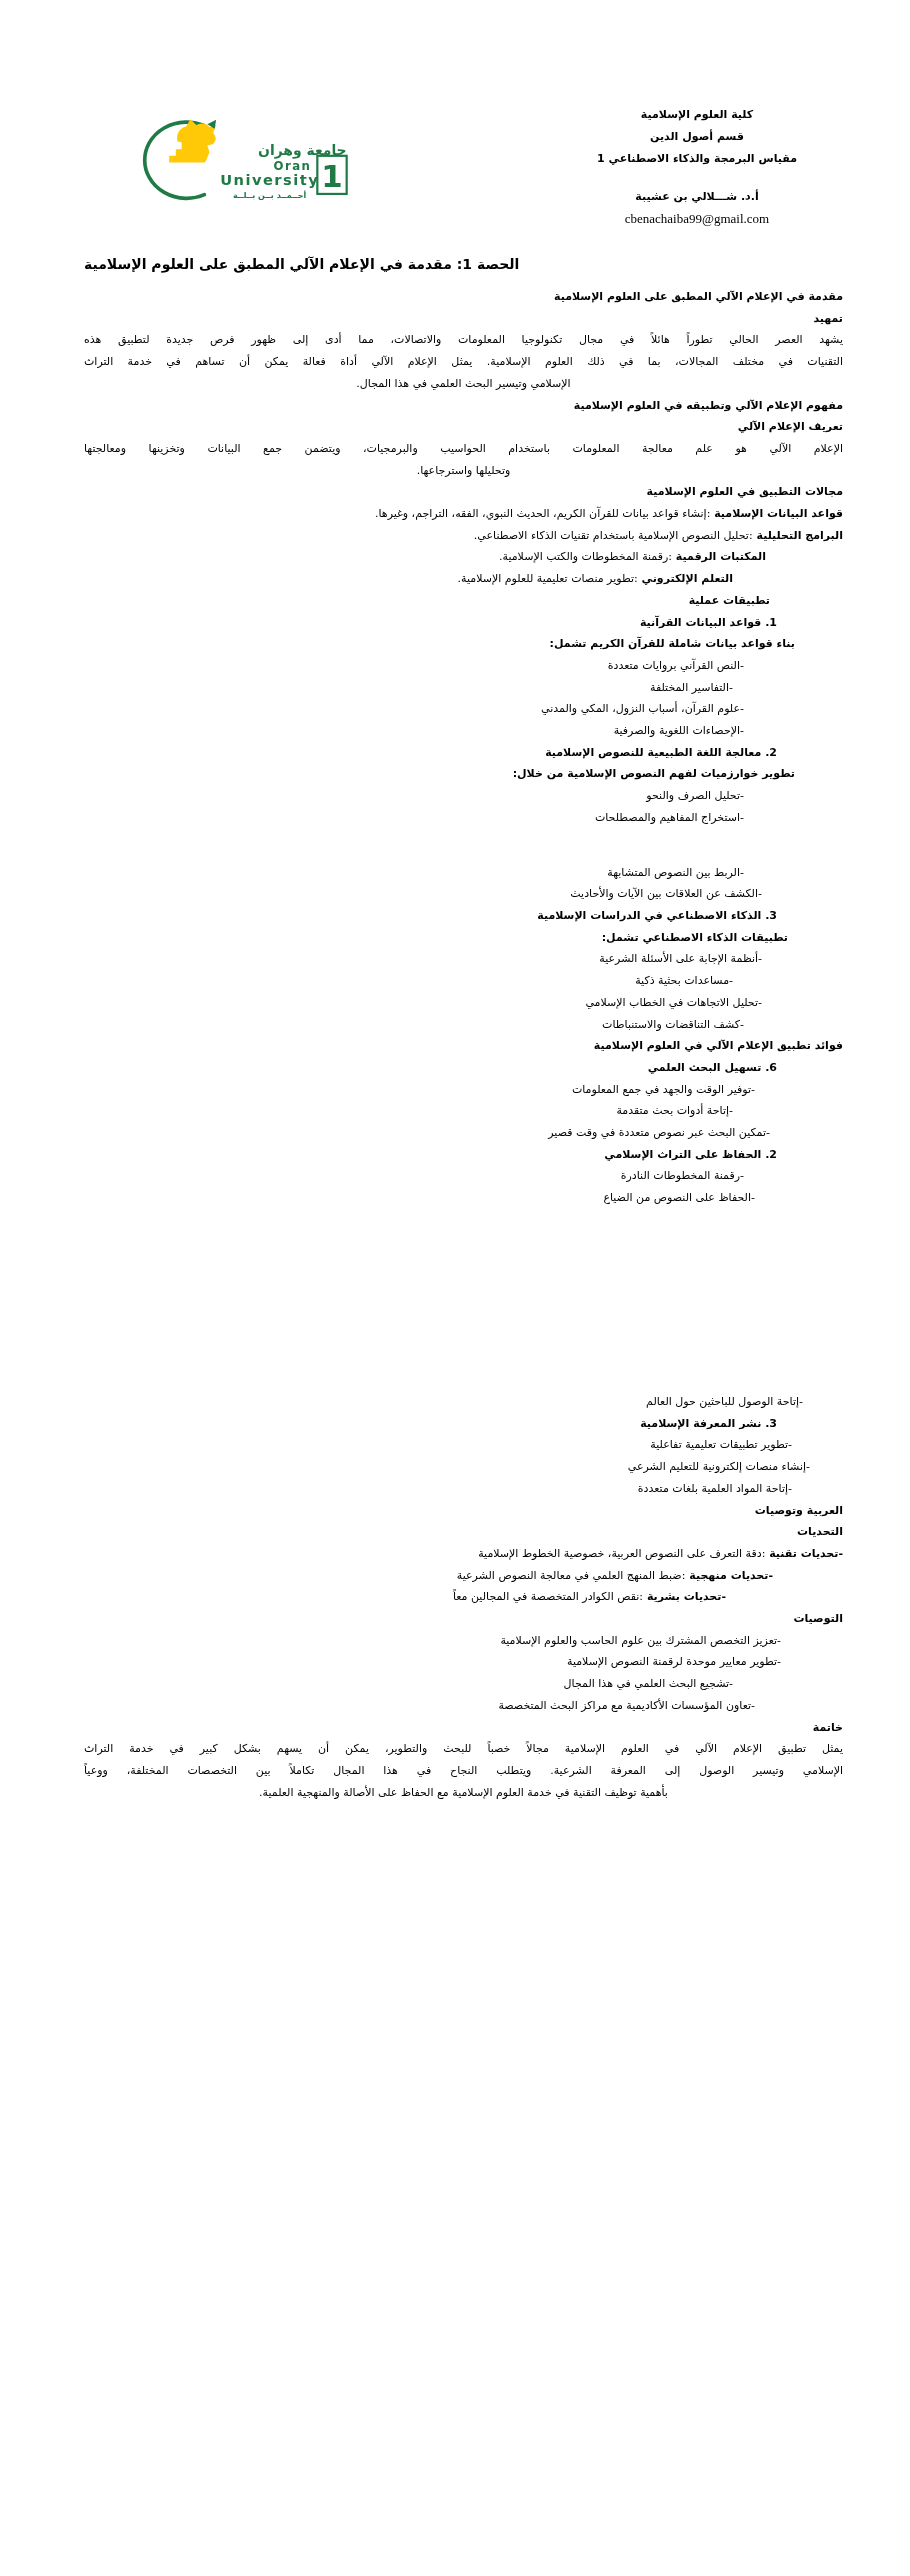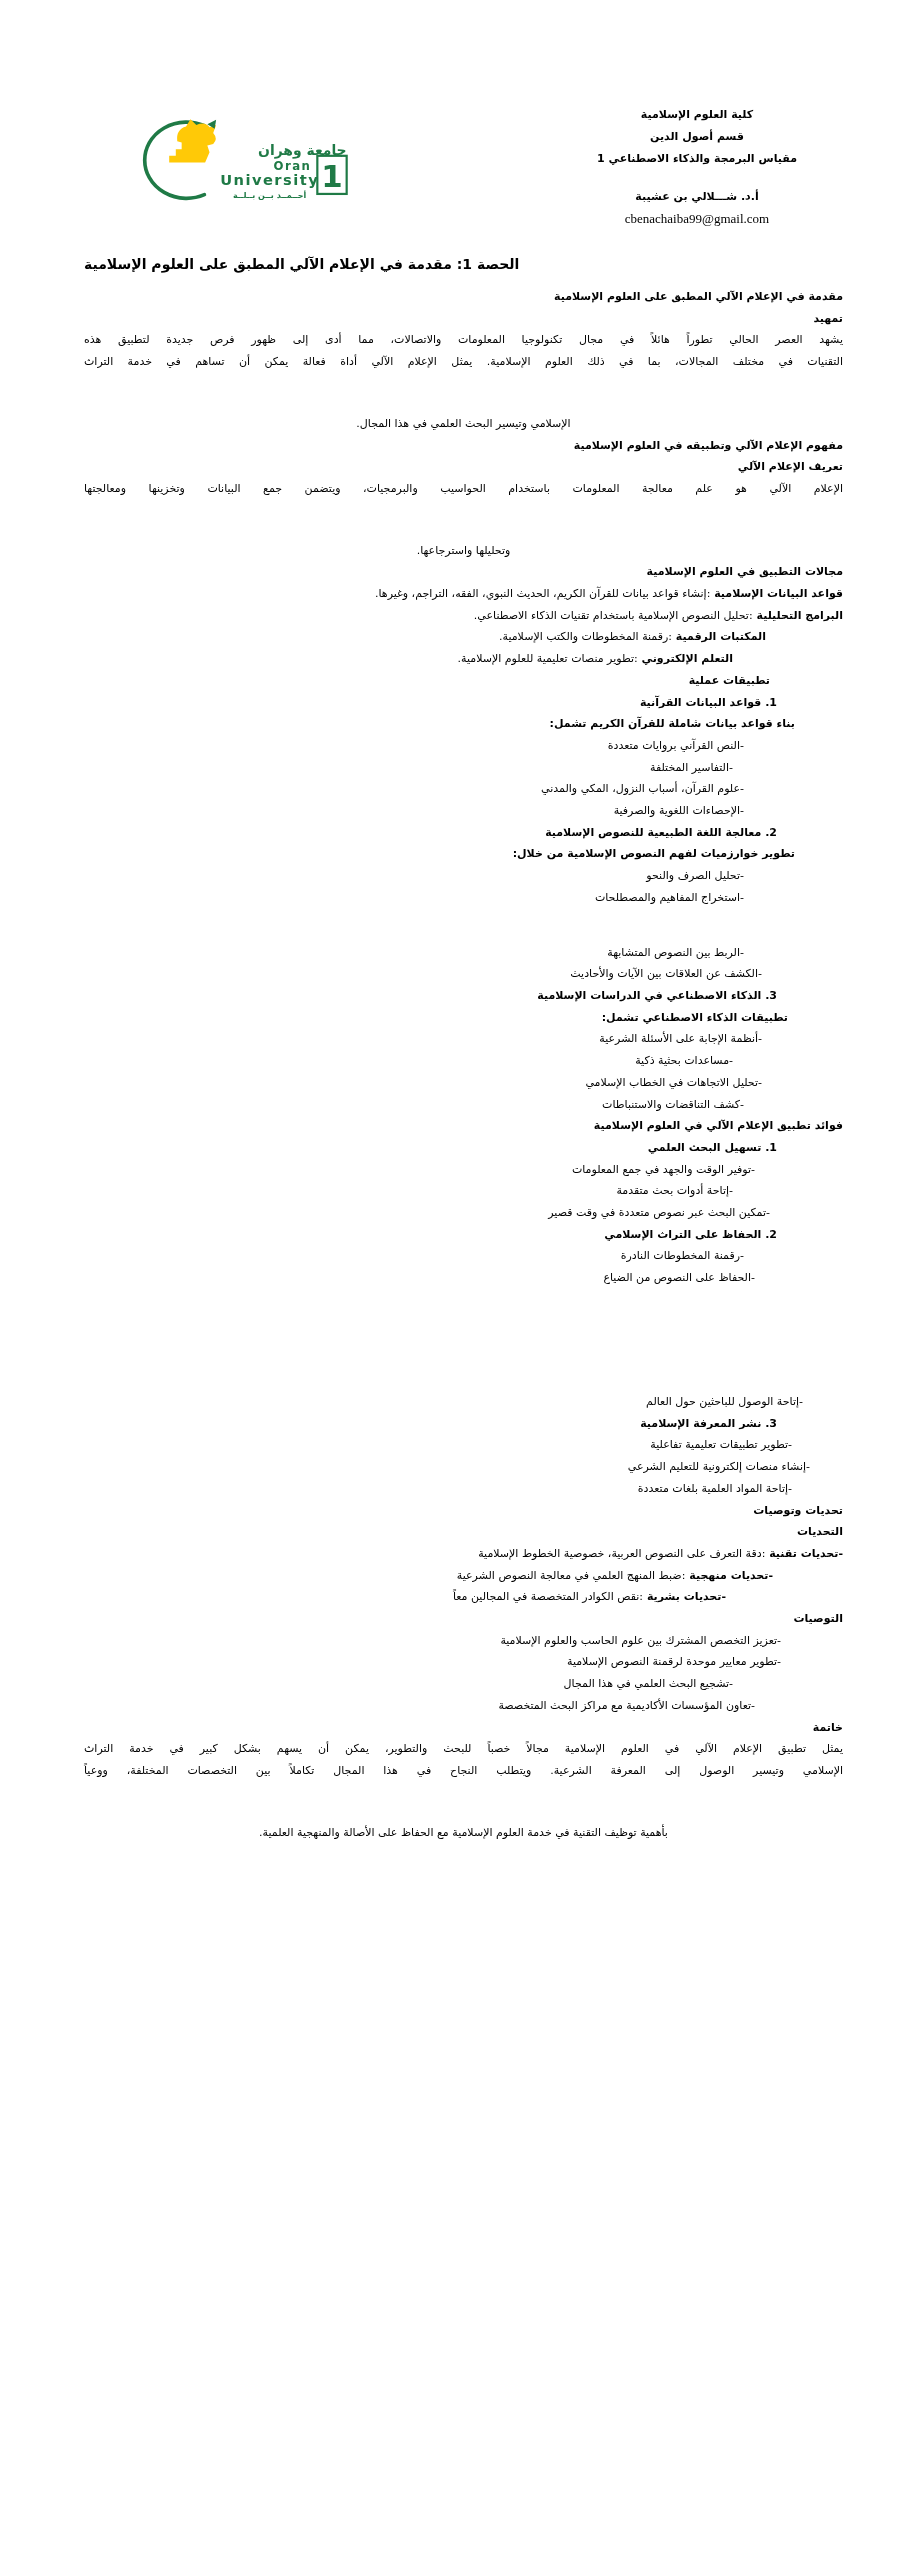--- a/index.html
+++ b/index.html
@@ -22,21 +22,21 @@
   #lesson-title{
     left:84px;right:68px;top:253px;direction:rtl;text-align:left;
     font-weight:bold;font-size:14px;line-height:22px;white-space:nowrap;
   }
   
   #body1{left:84px;right:68px;top:286px;}
   #body2{left:84px;right:68px;top:1391px;}
   .ln{direction:rtl;font-size:11px;line-height:21.7px;text-align:right;}
   .ln.b{font-weight:bold;}
   .ln.pj{text-align:justify;text-align-last:justify;padding:0 !important;}
-  .ln.pc{text-align:center;padding:0 !important;margin-top:40px;}
+  .ln.pc{text-align:center;padding:0 !important;}
   .bl{font-weight:bold;}
   
   .lg-green{fill:#1f7a46;}
   svg text{font-family:"DejaVu Sans",sans-serif;}
 </style>
 </head>
 <body>
 
 <div class="abs" id="logo">
   <svg width="220" height="88" viewBox="0 0 300 120">
@@ -99,36 +99,36 @@
     <div class="ln r" dir="rtl" style="padding-right: 99px;"><span>-استخراج المفاهيم والمصطلحات</span></div>
     <div class="ln r" dir="rtl" style="padding-right: 99px; margin-top: 33px;"><span>-الربط بين النصوص المتشابهة</span></div>
     <div class="ln r" dir="rtl" style="padding-right: 81px;"><span>-الكشف عن العلاقات بين الآيات والأحاديث</span></div>
     <div class="ln b" dir="rtl" style="padding-right: 66px;"><span>3. الذكاء الاصطناعي في الدراسات الإسلامية</span></div>
     <div class="ln b" dir="rtl" style="padding-right: 55px;"><span>تطبيقات الذكاء الاصطناعي تشمل:</span></div>
     <div class="ln r" dir="rtl" style="padding-right: 81px;"><span>-أنظمة الإجابة على الأسئلة الشرعية</span></div>
     <div class="ln r" dir="rtl" style="padding-right: 110px;"><span>-مساعدات بحثية ذكية</span></div>
     <div class="ln r" dir="rtl" style="padding-right: 81px;"><span>-تحليل الاتجاهات في الخطاب الإسلامي</span></div>
     <div class="ln r" dir="rtl" style="padding-right: 99px;"><span>-كشف التناقضات والاستنباطات</span></div>
     <div class="ln b" dir="rtl"><span>فوائد تطبيق الإعلام الآلي في العلوم الإسلامية</span></div>
-    <div class="ln b" dir="rtl" style="padding-right: 66px;"><span>1. تسهيل البحث العلمي</span></div>
+    <div class="ln b" dir="rtl" style="padding-right: 66px;"><span>6. تسهيل البحث العلمي</span></div>
     <div class="ln r" dir="rtl" style="padding-right: 88px;"><span>-توفير الوقت والجهد في جمع المعلومات</span></div>
     <div class="ln r" dir="rtl" style="padding-right: 110px;"><span>-إتاحة أدوات بحث متقدمة</span></div>
     <div class="ln r" dir="rtl" style="padding-right: 73px;"><span>-تمكين البحث عبر نصوص متعددة في وقت قصير</span></div>
     <div class="ln b" dir="rtl" style="padding-right: 66px;"><span>2. الحفاظ على التراث الإسلامي</span></div>
     <div class="ln r" dir="rtl" style="padding-right: 99px;"><span>-رقمنة المخطوطات النادرة</span></div>
     <div class="ln r" dir="rtl" style="padding-right: 88px;"><span>-الحفاظ على النصوص من الضياع</span></div>
   </div>
 
 <div class="abs" id="body2">
     <div class="ln r" dir="rtl" style="padding-right: 40px;"><span>-إتاحة الوصول للباحثين حول العالم</span></div>
     <div class="ln b" dir="rtl" style="padding-right: 66px;"><span>3. نشر المعرفة الإسلامية</span></div>
     <div class="ln r" dir="rtl" style="padding-right: 51px;"><span>-تطوير تطبيقات تعليمية تفاعلية</span></div>
     <div class="ln r" dir="rtl" style="padding-right: 33px;"><span>-إنشاء منصات إلكترونية للتعليم الشرعي</span></div>
     <div class="ln r" dir="rtl" style="padding-right: 51px;"><span>-إتاحة المواد العلمية بلغات متعددة</span></div>
-    <div class="ln b" dir="rtl"><span>تحديات وتوصيات</span></div>
+    <div class="ln b" dir="rtl"><span>العربية وتوصيات</span></div>
     <div class="ln b" dir="rtl"><span>التحديات</span></div>
     <div class="ln lb" dir="rtl"><span class="bl">-تحديات تقنية </span><span>:دقة التعرف على النصوص العربية، خصوصية الخطوط الإسلامية</span></div>
     <div class="ln lb" dir="rtl" style="padding-right: 70px;"><span class="bl">-تحديات منهجية </span><span>:ضبط المنهج العلمي في معالجة النصوص الشرعية</span></div>
     <div class="ln lb" dir="rtl" style="padding-right: 117px;"><span class="bl">-تحديات بشرية </span><span>:نقص الكوادر المتخصصة في المجالين معاً</span></div>
     <div class="ln b" dir="rtl"><span>التوصيات</span></div>
     <div class="ln r" dir="rtl" style="padding-right: 62px;"><span>-تعزيز التخصص المشترك بين علوم الحاسب والعلوم الإسلامية</span></div>
     <div class="ln r" dir="rtl" style="padding-right: 62px;"><span>-تطوير معايير موحدة لرقمنة النصوص الإسلامية</span></div>
     <div class="ln r" dir="rtl" style="padding-right: 110px;"><span>-تشجيع البحث العلمي في هذا المجال</span></div>
     <div class="ln r" dir="rtl" style="padding-right: 88px;"><span>-تعاون المؤسسات الأكاديمية مع مراكز البحث المتخصصة</span></div>
     <div class="ln b" dir="rtl"><span>خاتمة</span></div>

